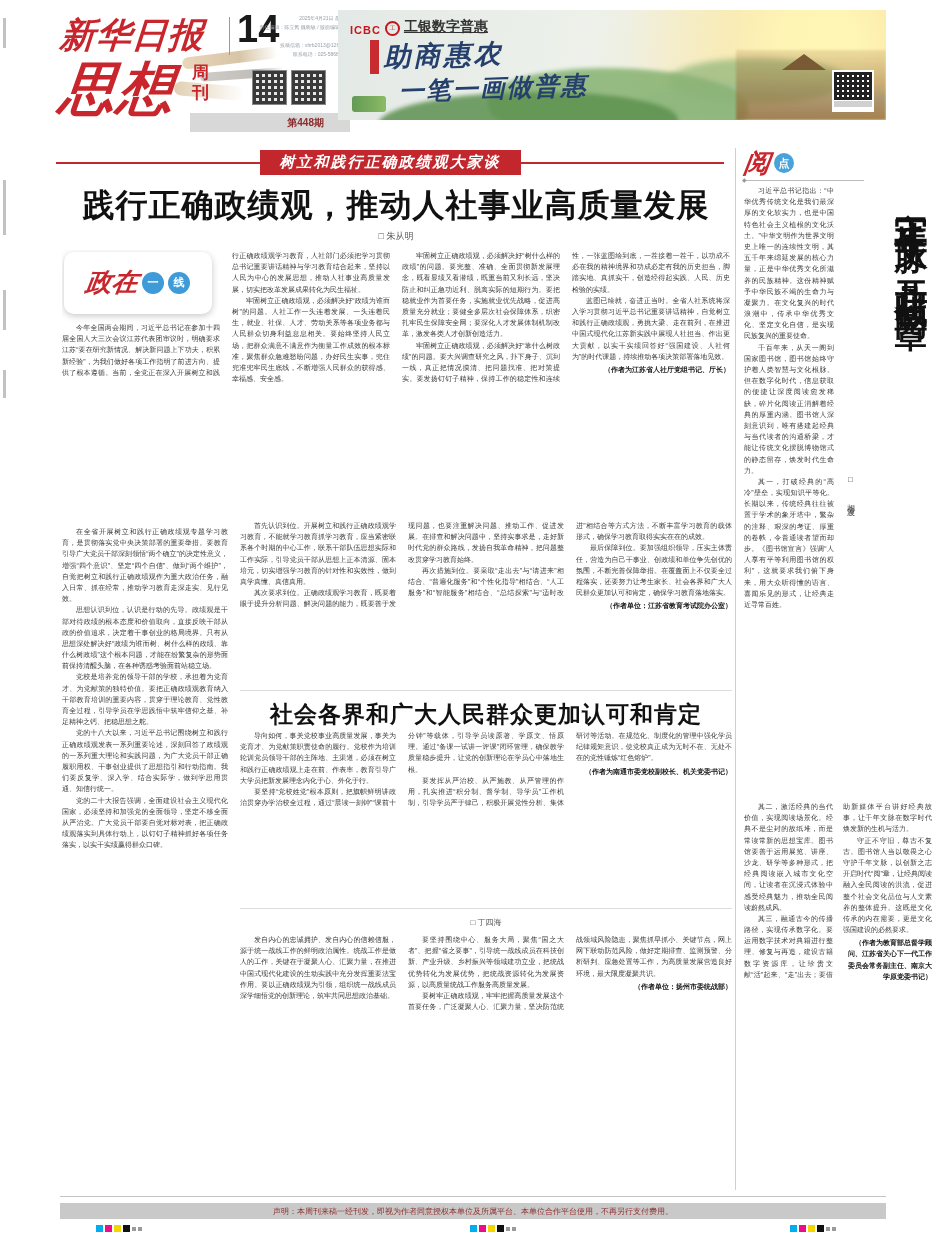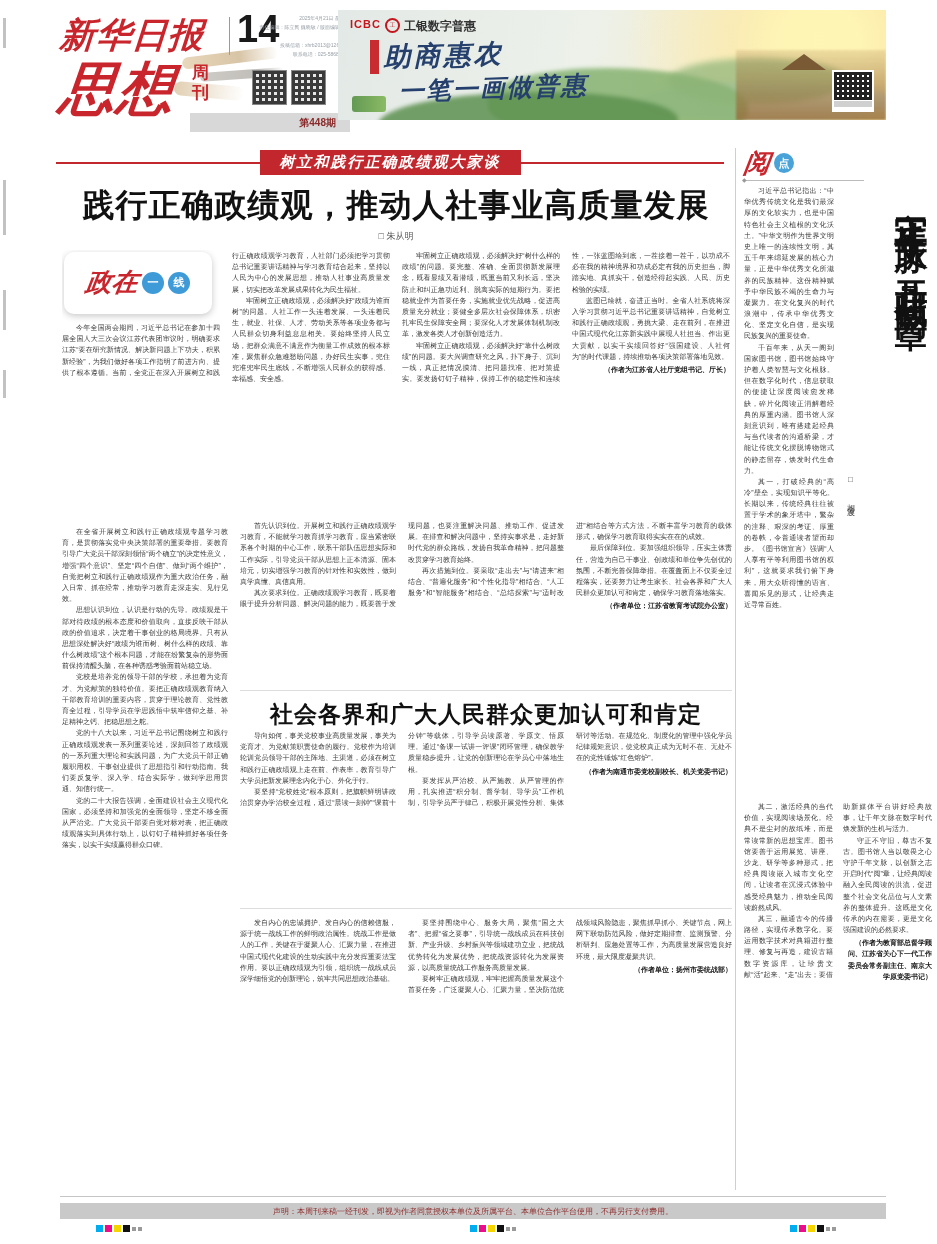--- a/index.html
+++ b/index.html
@@ -33,44 +33,44 @@
   .qr{position:absolute;width:33px;height:33px;border:1px solid #888;z-index:3;
       background:
         repeating-linear-gradient(0deg,#3a3a3a 0 3px,transparent 3px 6px),
         repeating-linear-gradient(90deg,#3a3a3a 0 3px,#e8e8e8 3px 6px);}
   .tabs-bar{position:absolute;left:60px;top:113px;width:290px;height:19px;display:flex;}
   .tabs-red{background:#ce2333;color:#fff;display:flex;align-items:center;gap:6px;
       padding:0 12px;font-size:10px;font-weight:bold;margin-top:47px;}
   .tabs-red .sep{opacity:.7;font-weight:normal;}
   .tabs-red .tab-first{font-style:italic;font-family:"Liberation Serif",serif;font-size:11px;}
   .tabs-gray{flex:1;background:#d8d8d8;display:flex;align-items:center;justify-content:flex-end;
-      padding:0 14px;font-size:10px;color:#8b2b2b;font-weight:bold;}
+      padding:0 26px;font-size:10px;color:#8b2b2b;font-weight:bold;}
 
   
   .ad{position:absolute;left:338px;top:10px;width:548px;height:110px;overflow:hidden;
       background:
         radial-gradient(circle at 88% 30%,rgba(255,245,180,.95) 0 8%,rgba(255,235,160,.55) 18%,transparent 40%),
         linear-gradient(100deg,#e3e9e6 0%,#edf1ea 45%,#f4ecce 72%,#f7e7b0 100%);}
   .ad .hill1{position:absolute;left:150px;top:58px;width:260px;height:70px;background:#7fae6a;
       border-radius:50% 60% 40% 50%;filter:blur(2px);opacity:.8;}
   .ad .hill2{position:absolute;left:40px;top:82px;width:300px;height:60px;background:#5d9150;
       border-radius:60% 50% 40% 50%;filter:blur(2px);opacity:.85;}
   .ad .hill3{position:absolute;left:330px;top:48px;width:180px;height:46px;background:#8cb377;
       border-radius:50%;filter:blur(3px);opacity:.7;}
   .ad .water{position:absolute;left:300px;top:72px;width:260px;height:40px;background:#cfe0d8;
       border-radius:50%;filter:blur(3px);opacity:.8;}
   .ad .village{position:absolute;right:0;top:40px;width:150px;height:70px;
       background:linear-gradient(180deg,rgba(190,150,95,.25),rgba(150,110,60,.85));filter:blur(1px);}
   .ad .roof{position:absolute;right:60px;top:44px;width:0;height:0;border-left:22px solid transparent;
       border-right:22px solid transparent;border-bottom:16px solid #7a5a34;filter:blur(.5px);}
-  .ad-brand{position:absolute;left:12px;top:8px;display:flex;align-items:flex-start;gap:4px;z-index:4;}
+  .ad-brand{position:absolute;left:12px;top:8px;display:flex;align-items:flex-end;gap:4px;z-index:4;}
   .ad-brand .icbc{font-size:11px;font-weight:bold;color:#c4161c;letter-spacing:1px;}
   .ad-brand .icbc-circle{width:11px;height:11px;border:2px solid #c4161c;border-radius:50%;
       display:inline-flex;align-items:center;justify-content:center;font-size:6px;color:#c4161c;}
-  .ad-brand .brand-name{font-size:12px;font-weight:bold;color:#333;}
+  .ad-brand .brand-name{font-size:14px;font-weight:bold;color:#333;text-decoration:underline;}
   .ad-slogan{position:absolute;left:46px;top:26px;z-index:4;font-family:"Liberation Serif",serif;
       font-weight:bold;color:#26406d;transform:rotate(-2deg);}
   .ad-slogan .l1{font-size:27px;letter-spacing:3px;font-style:italic;}
   .ad-slogan .l2{font-size:25px;letter-spacing:2px;font-style:italic;margin-left:14px;}
   .ad-seal{position:absolute;left:32px;top:30px;width:9px;height:34px;background:#c4161c;opacity:.9;z-index:4;}
   .ad-qr{position:absolute;right:12px;bottom:8px;width:38px;height:38px;background:#fff;z-index:4;
       padding:2px;}
   .ad-qr .px{width:100%;height:28px;
       background:repeating-linear-gradient(0deg,#222 0 3px,transparent 3px 5px),
                  repeating-linear-gradient(90deg,#222 0 3px,#fff 3px 5px);}
@@ -265,20 +265,21 @@
           <p>要坚持“党校姓党”根本原则，把旗帜鲜明讲政治贯穿办学治校全过程，通过“晨读一刻钟”“课前十分钟”等载体，引导学员读原著、学原文、悟原理。通过“备课一试讲一评课”闭环管理，确保教学质量稳步提升，让党的创新理论在学员心中落地生根。</p>
           <p>要发挥从严治校、从严施教、从严管理的作用，扎实推进“积分制、督学制、导学员”工作机制，引导学员严于律己，积极开展党性分析、集体研讨等活动。在规范化、制度化的管理中强化学员纪律规矩意识，使党校真正成为无时不在、无处不在的党性锤炼“红色熔炉”。</p>
         </div>
       <div class="attribution">（作者为南通市委党校副校长、机关党委书记）</div>
     </div>
   </div>
 
   <div class="divider-h"></div>
 
   <div class="c-art">
+    <div class="by">□ 丁四海</div>
     <div class="c-body bodytext" style="height:138px;">
       <div>
           <p>发自内心的忠诚拥护、发自内心的信赖信服，源于统一战线工作的鲜明政治属性。统战工作是做人的工作，关键在于凝聚人心、汇聚力量，在推进中国式现代化建设的生动实践中充分发挥重要法宝作用。要以正确政绩观为引领，组织统一战线成员深学细悟党的创新理论，筑牢共同思想政治基础。</p>
           <p>要坚持围绕中心、服务大局，聚焦“国之大者”、把握“省之要事”，引导统一战线成员在科技创新、产业升级、乡村振兴等领域建功立业，把统战优势转化为发展优势，把统战资源转化为发展资源，以高质量统战工作服务高质量发展。</p>
           <p>要树牢正确政绩观，牢牢把握高质量发展这个首要任务，广泛凝聚人心、汇聚力量，坚决防范统战领域风险隐患，聚焦抓早抓小、关键节点，网上网下联动防范风险，做好定期排查、监测预警、分析研判、应急处置等工作，为高质量发展营造良好环境，最大限度凝聚共识。</p>
         </div>
       <div class="attribution">（作者单位：扬州市委统战部）</div>
     </div>
   </div>
 

